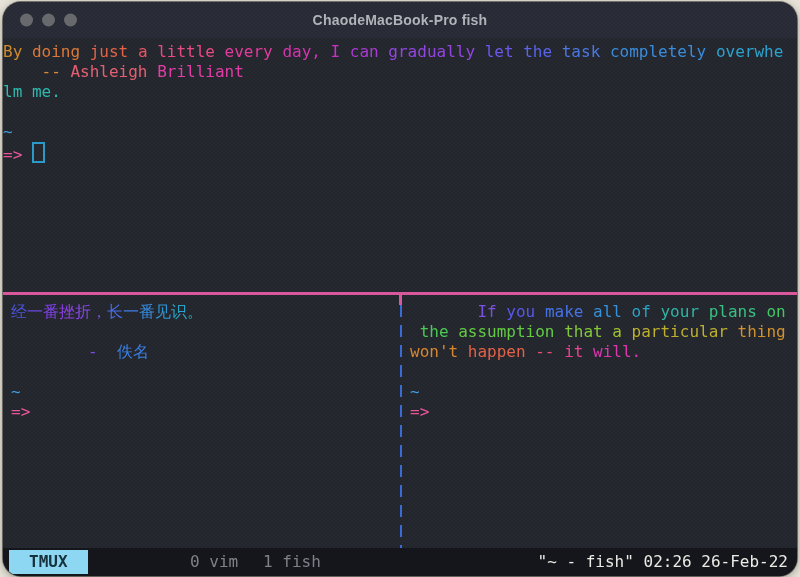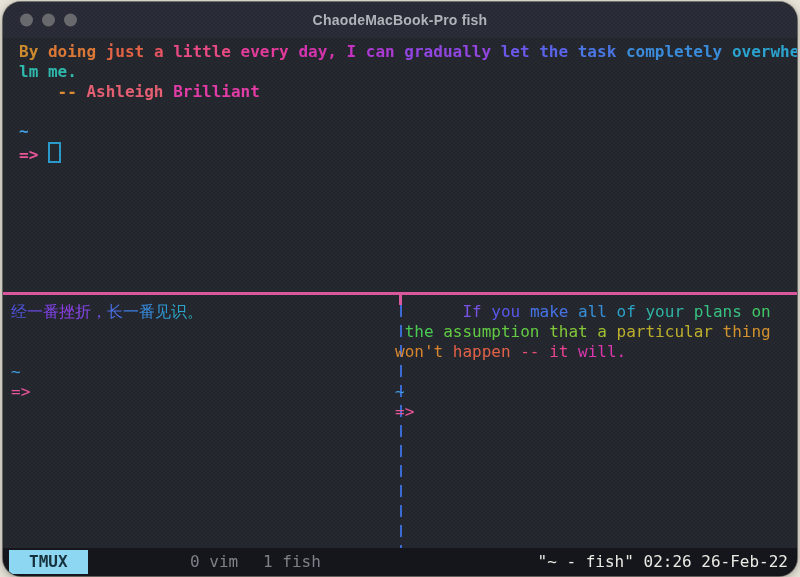--- a/index.html
+++ b/index.html
@@ -25,23 +25,23 @@
   }
   .lights{position:absolute;left:17px;top:50%;transform:translateY(-50%);display:flex;gap:9px;}
   .light{width:13px;height:13px;border-radius:50%;background:#68696d;}
   .title{
     color:#b0b3b8;font-family:"Liberation Sans","DejaVu Sans",sans-serif;
     font-size:14px;font-weight:bold;letter-spacing:.2px;
   }
   .term{position:absolute;top:36px;left:0;right:0;bottom:28px;}
   .pane{position:absolute;font-size:16px;}
   .line{height:20px;line-height:20px;white-space:pre;color:#c8c8c8;}
-  .pane-top{top:4px;left:16px;right:0;font-weight:bold;}
+  .pane-top{top:4px;left:0;right:0;}
   .pane-bl{top:264px;left:8px;width:382px;}
-  .pane-br{top:264px;left:392px;right:0;}
+  .pane-br{top:264px;left:407px;right:0;}
   .h-divider{position:absolute;left:0;right:0;top:254px;height:3px;background:#d8579d;}
   .v-stub{position:absolute;left:396px;top:257px;width:3px;height:10px;background:#d8579d;}
   .v-divider{
     position:absolute;left:397px;top:267px;bottom:0;width:2px;
     background:repeating-linear-gradient(to bottom,#3a6ad4 0 12px,transparent 12px 20px);
   }
   .cursor{
     display:inline-block;width:9px;height:17px;
     border:2px solid #2a9bc8;vertical-align:-3px;
   }
@@ -73,34 +73,35 @@
       <span class="light"></span>
       <span class="light"></span>
     </div>
     <span class="title">ChaodeMacBook-Pro fish</span>
   </div>
 
   <div class="term">
 
     <div class="pane pane-top">
       <div class="line"><span style="color: rgb(207, 139, 45);">By </span><span style="color: rgb(220, 120, 54);">doing </span><span style="color: rgb(226, 99, 69);">just </span><span style="color: rgb(231, 84, 98);">a </span><span style="color: rgb(232, 74, 130);">little </span><span style="color: rgb(226, 59, 156);">every </span><span style="color: rgb(212, 52, 174);">day, </span><span style="color: rgb(196, 51, 194);">I </span><span style="color: rgb(171, 58, 210);">can </span><span style="color: rgb(145, 70, 223);">gradually </span><span style="color: rgb(108, 88, 232);">let </span><span style="color: rgb(89, 100, 232);">the </span><span style="color: rgb(74, 119, 227);">task </span><span style="color: rgb(58, 140, 218);">completely </span><span style="color: rgb(43, 163, 207);">overwhe</span></div>
+      <div class="line"><span>    </span><span style="color: rgb(217, 140, 51);">-- </span><span style="color: rgb(229, 95, 114);">Ashleigh </span><span style="color: rgb(226, 61, 166);">Brilliant</span></div>
       <div class="line"><span style="color: rgb(46, 185, 172);">lm me.</span></div>
-      <div class="line"><span>    </span><span style="color: rgb(217, 140, 51);">-- </span><span style="color: rgb(229, 95, 114);">Ashleigh </span><span style="color: rgb(226, 61, 166);">Brilliant</span></div>
       <div class="line"></div>
       <div class="line"><span style="color: rgb(63, 159, 226);">~</span></div>
       <div class="line"><span><span style="color: rgb(232, 85, 154);">=&gt; </span></span><span class="cursor"></span></div>
     </div>
 
     <div class="h-divider"></div>
     <div class="v-stub"></div>
     <div class="v-divider"></div>
 
     <div class="pane pane-bl">
       <div class="line"><span style="color: rgb(78, 85, 216);">经</span><span style="color: rgb(104, 72, 224);">一</span><span style="color: rgb(126, 65, 228);">番</span><span style="color: rgb(140, 63, 227);">挫</span><span style="color: rgb(135, 70, 230);">折</span><span style="color: rgb(115, 80, 232);">，</span><span style="color: rgb(74, 110, 228);">长</span><span style="color: rgb(62, 124, 225);">一</span><span style="color: rgb(54, 137, 218);">番</span><span style="color: rgb(46, 151, 211);">见</span><span style="color: rgb(42, 164, 200);">识</span><span style="color: rgb(42, 179, 187);">。</span></div>
       <div class="line"></div>
+      <div class="line"><span>        </span><span style="color: rgb(122, 78, 229);">-</span><span>  </span><span style="color: rgb(58, 128, 229);">佚名</span></div>
       <div class="line"></div>
       <div class="line"><span style="color: rgb(63, 159, 226);">~</span></div>
       <div class="line"><span style="color: rgb(232, 85, 154);">=&gt;</span></div>
     </div>
 
     <div class="pane pane-br">
       <div class="line"><span>       </span><span style="color: rgb(122, 82, 226);">If </span><span style="color: rgb(88, 87, 232);">you </span><span style="color: rgb(69, 115, 230);">make </span><span style="color: rgb(53, 144, 216);">all </span><span style="color: rgb(43, 162, 198);">of </span><span style="color: rgb(47, 180, 164);">your </span><span style="color: rgb(56, 192, 128);">plans </span><span style="color: rgb(65, 199, 101);">on</span></div>
       <div class="line"><span> </span><span style="color: rgb(74, 202, 82);">the </span><span style="color: rgb(98, 203, 66);">assumption </span><span style="color: rgb(131, 200, 56);">that </span><span style="color: rgb(159, 193, 48);">a </span><span style="color: rgb(188, 175, 44);">particular </span><span style="color: rgb(208, 145, 46);">thing</span></div>
       <div class="line"><span style="color: rgb(217, 135, 47);">won't </span><span style="color: rgb(226, 97, 71);">happen </span><span style="color: rgb(231, 78, 114);">-- </span><span style="color: rgb(232, 67, 144);">it </span><span style="color: rgb(219, 54, 174);">will.</span></div>
       <div class="line"></div>

